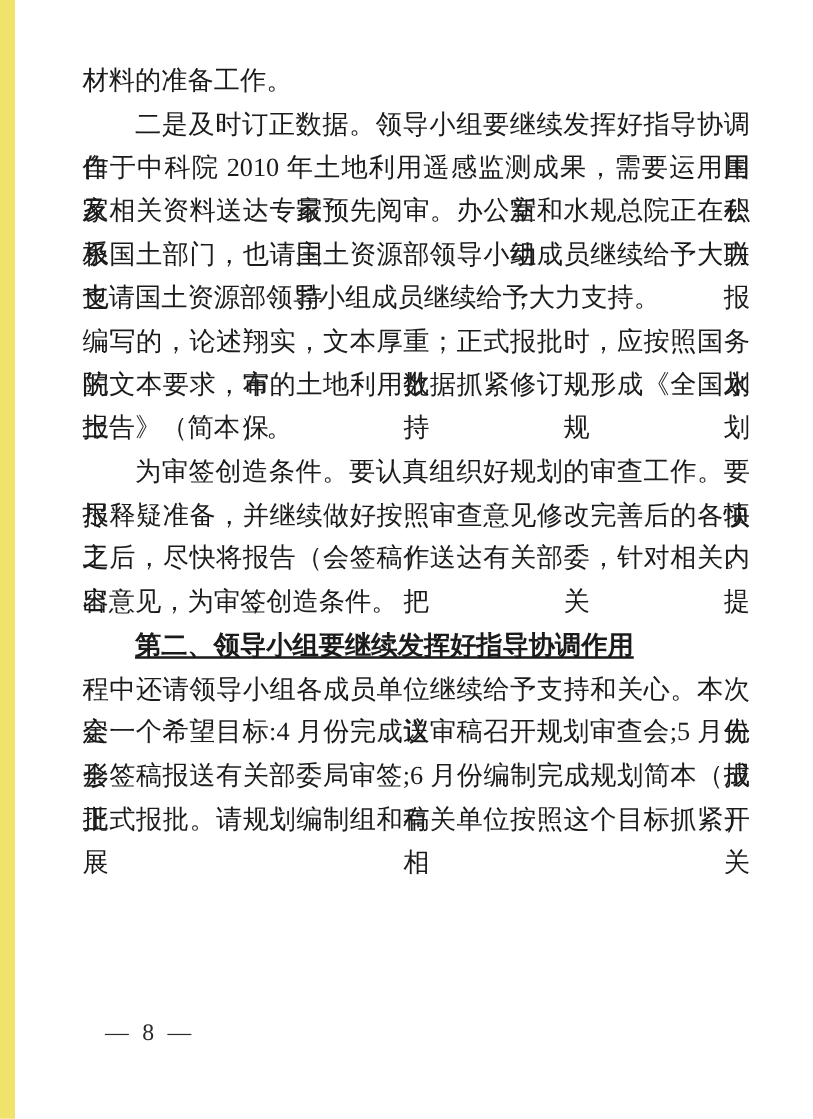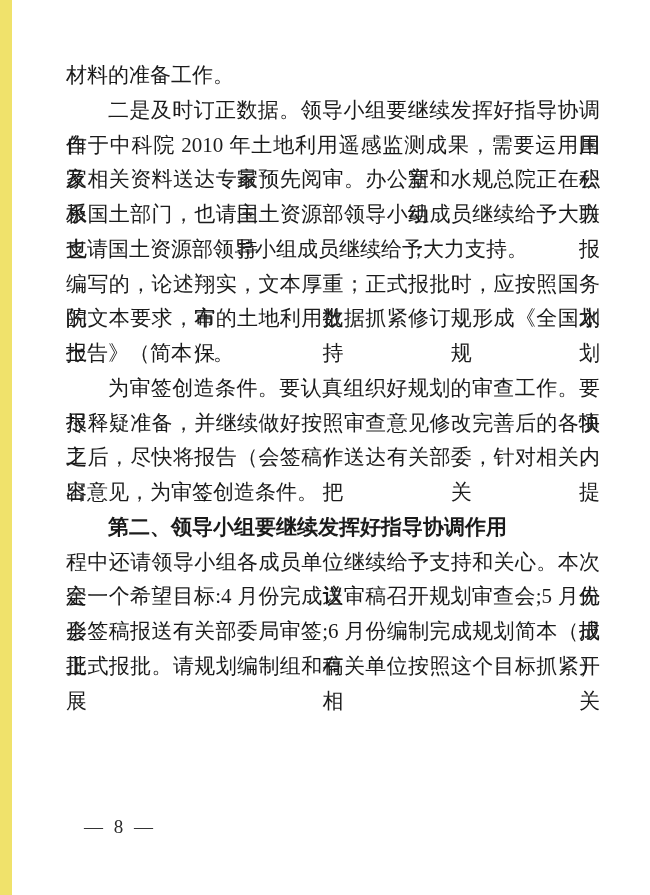--- a/index.html
+++ b/index.html
@@ -16,36 +16,35 @@
   }
   .edge-strip {
     position: absolute; left: 0; top: 0;
     width: 12px; height: 895px;
   }
   .text-block {
     position: absolute;
     left: 66px; top: 47px;
     width: 534px;
     color: #1b1b1b;
-    margin-top: 11px;
   }
   .line {
     height: 34.77px;
     line-height: 34.77px;
     font-size: 21px;
     white-space: normal;
     overflow: visible;
   }
   .line.fill {
     text-align: justify;
     text-align-last: justify;
     text-justify: inter-character;
   }
   .line.indent { text-indent: 42px; }
-  .line.bold { font-weight: bold; }
+  .line.bold { font-weight: bold; text-decoration: underline; }
   .footer {
     position: absolute;
     left: 84px; top: 816px;
     font-size: 19px;
     color: #2a2a2a;
     letter-spacing: 3px;
   }
 </style>
 </head>
 <body>

